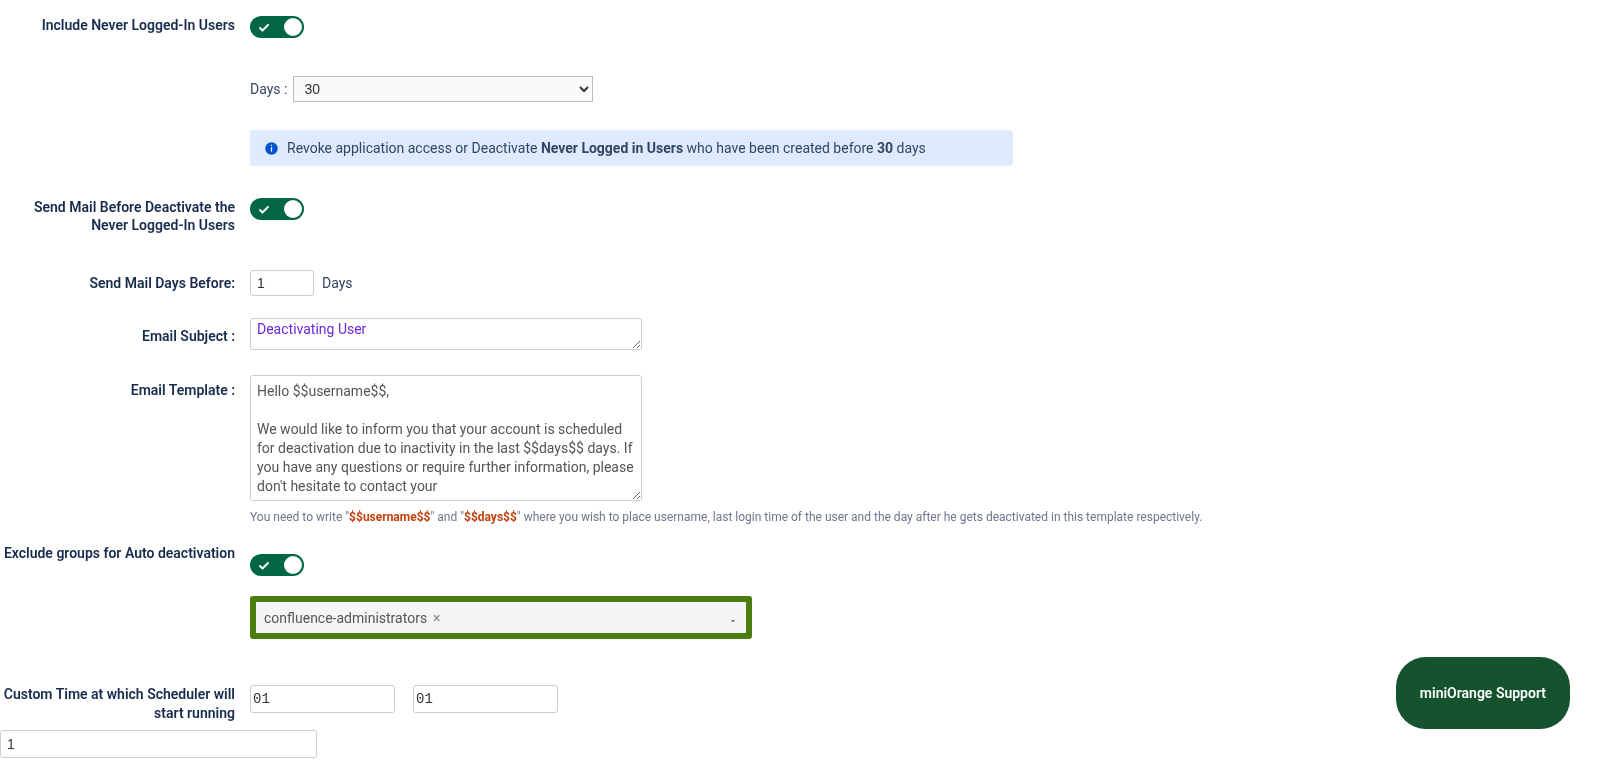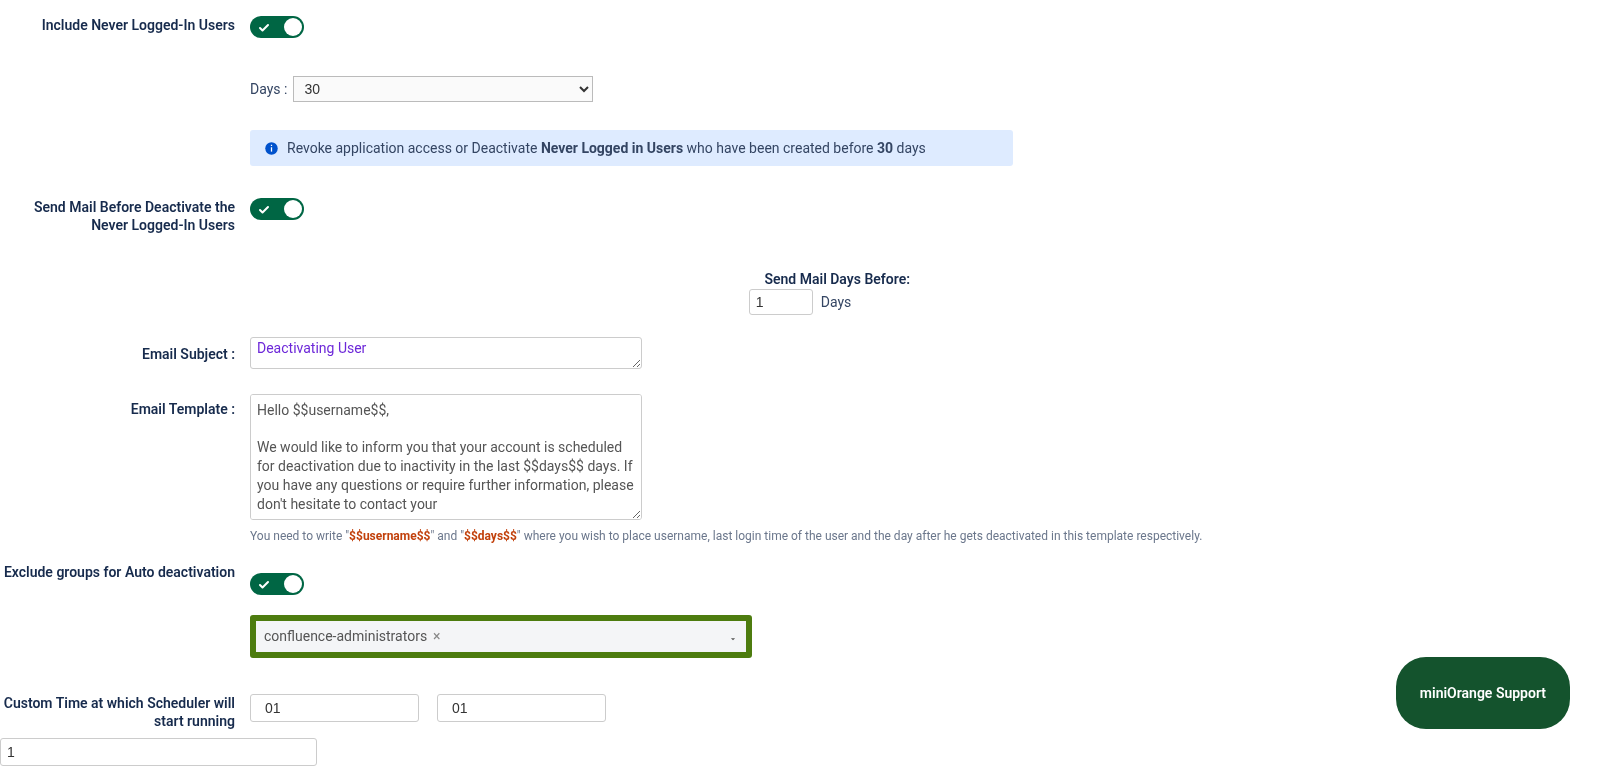--- a/index.html
+++ b/index.html
@@ -15,21 +15,21 @@
   .info-banner.shift { margin-left:250px; }
   .info-icon-wrap { width:15px; height:15px; flex:0 0 15px; }
   .small-input { width:50px; height:24px; border:1px solid #ccc; border-radius:3px; padding:0 6px; font-size:14px; color:#333; }
   .wide-textarea-subject { width:378px; height:26px; border:1px solid #ccc; border-radius:3px; padding:2px 6px; font-size:14px; color:#6d28d9; resize:both; font-family:inherit; }
   .wide-textarea-template { width:378px; height:112px; border:1px solid #ccc; border-radius:3px; padding:6px; font-size:14px; color:#555; line-height:1.35; overflow-y:scroll; resize:both; font-family:inherit; }
   .helper { font-size:12px; color:#6b778c; margin-left:250px; margin-top:6px; }
   .helper b { color:#c2410c; }
   .multi-select { width:474px; height:31px; background:#f4f5f7; border:6px solid #4d7c0f; border-radius:3px; display:flex; align-items:center; padding:0 8px; justify-content:space-between; }
   .chip { display:inline-flex; align-items:center; color:#555; font-size:14px; }
   .chip .x { margin-left:6px; color:#888; cursor:pointer; }
-  .time-input { width:139px; height:26px; border:1px solid #ccc; border-radius:3px; padding:0 14px; font-size:14px; color:#333; }
+  .time-input { width:139px; height:26px; border:1px solid #ccc; border-radius:3px; padding:0 2px; font-size:14px; color:#333;font-family:Liberation Mono, monospace; }
   .day-input { width:303px; height:26px; border:1px solid #ccc; border-radius:3px; padding:0 6px; font-size:14px; color:#333; }
   .submit-btn { display:inline-block; background:#0052cc; color:#fff; padding:7px 12px; border-radius:3px; font-size:14px; font-weight:500; border:none; cursor:pointer; }
   .support-pill { position:fixed; right:30px; bottom:40px; background:#14532d; color:#fff; padding:28px 24px; border-radius:30px; font-size:14px; font-weight:600; }
   .chev { width:10px; height:10px; }
 </style>
 </head>
 <body>
 
 <div class="row" style="margin-top:16px;">
   <div class="label-col">Include Never Logged-In Users</div>
@@ -75,21 +75,21 @@
       <span class="check">
         <svg viewBox="0 0 24 24" fill="none" stroke="#fff" stroke-width="4" stroke-linecap="round" stroke-linejoin="round">
             <polyline points="4 12 9 17 20 6"></polyline>
           </svg>
       </span>
       <span class="knob"></span>
     </span>
   </div>
 </div>
 
-<div class="row" style="margin-top:36px; align-items:center;flex-direction:column;">
+<div class="row" style="margin-top:36px; align-items:center;">
   <div class="label-col">Send Mail Days Before:</div>
   <div class="field-col" style="display:flex; align-items:center; gap:8px;">
     <input class="small-input" value="1" style="">
     <span style="color:#344563;">Days</span>
   </div>
 </div>
 
 <div class="row" style="margin-top:22px; align-items:center;">
   <div class="label-col">Email Subject :</div>
   <div class="field-col">
@@ -131,21 +131,21 @@
       <span class="x">×</span>
     </span>
     <span class="chev">
       <svg viewBox="0 0 24 24" fill="#555">
           <path d="M7 10l5 5 5-5z"></path>
         </svg>
     </span>
   </div>
 </div>
 
-<div class="row" style="margin-top:36px; align-items:flex-start;">
+<div class="row" style="margin-top:46px; align-items:flex-start;">
   <div class="label-col">Custom Time at which Scheduler will start running</div>
   <div class="field-col" style="display:flex; gap:18px;">
     <input class="time-input" value="01" style="">
     <input class="time-input" value="01" style="">
   </div>
 </div>
 
 <div class="row" style="margin-top:8px; align-items:flex-start;">
   <div class="field-col">
     <input class="day-input" value="1" style="">

